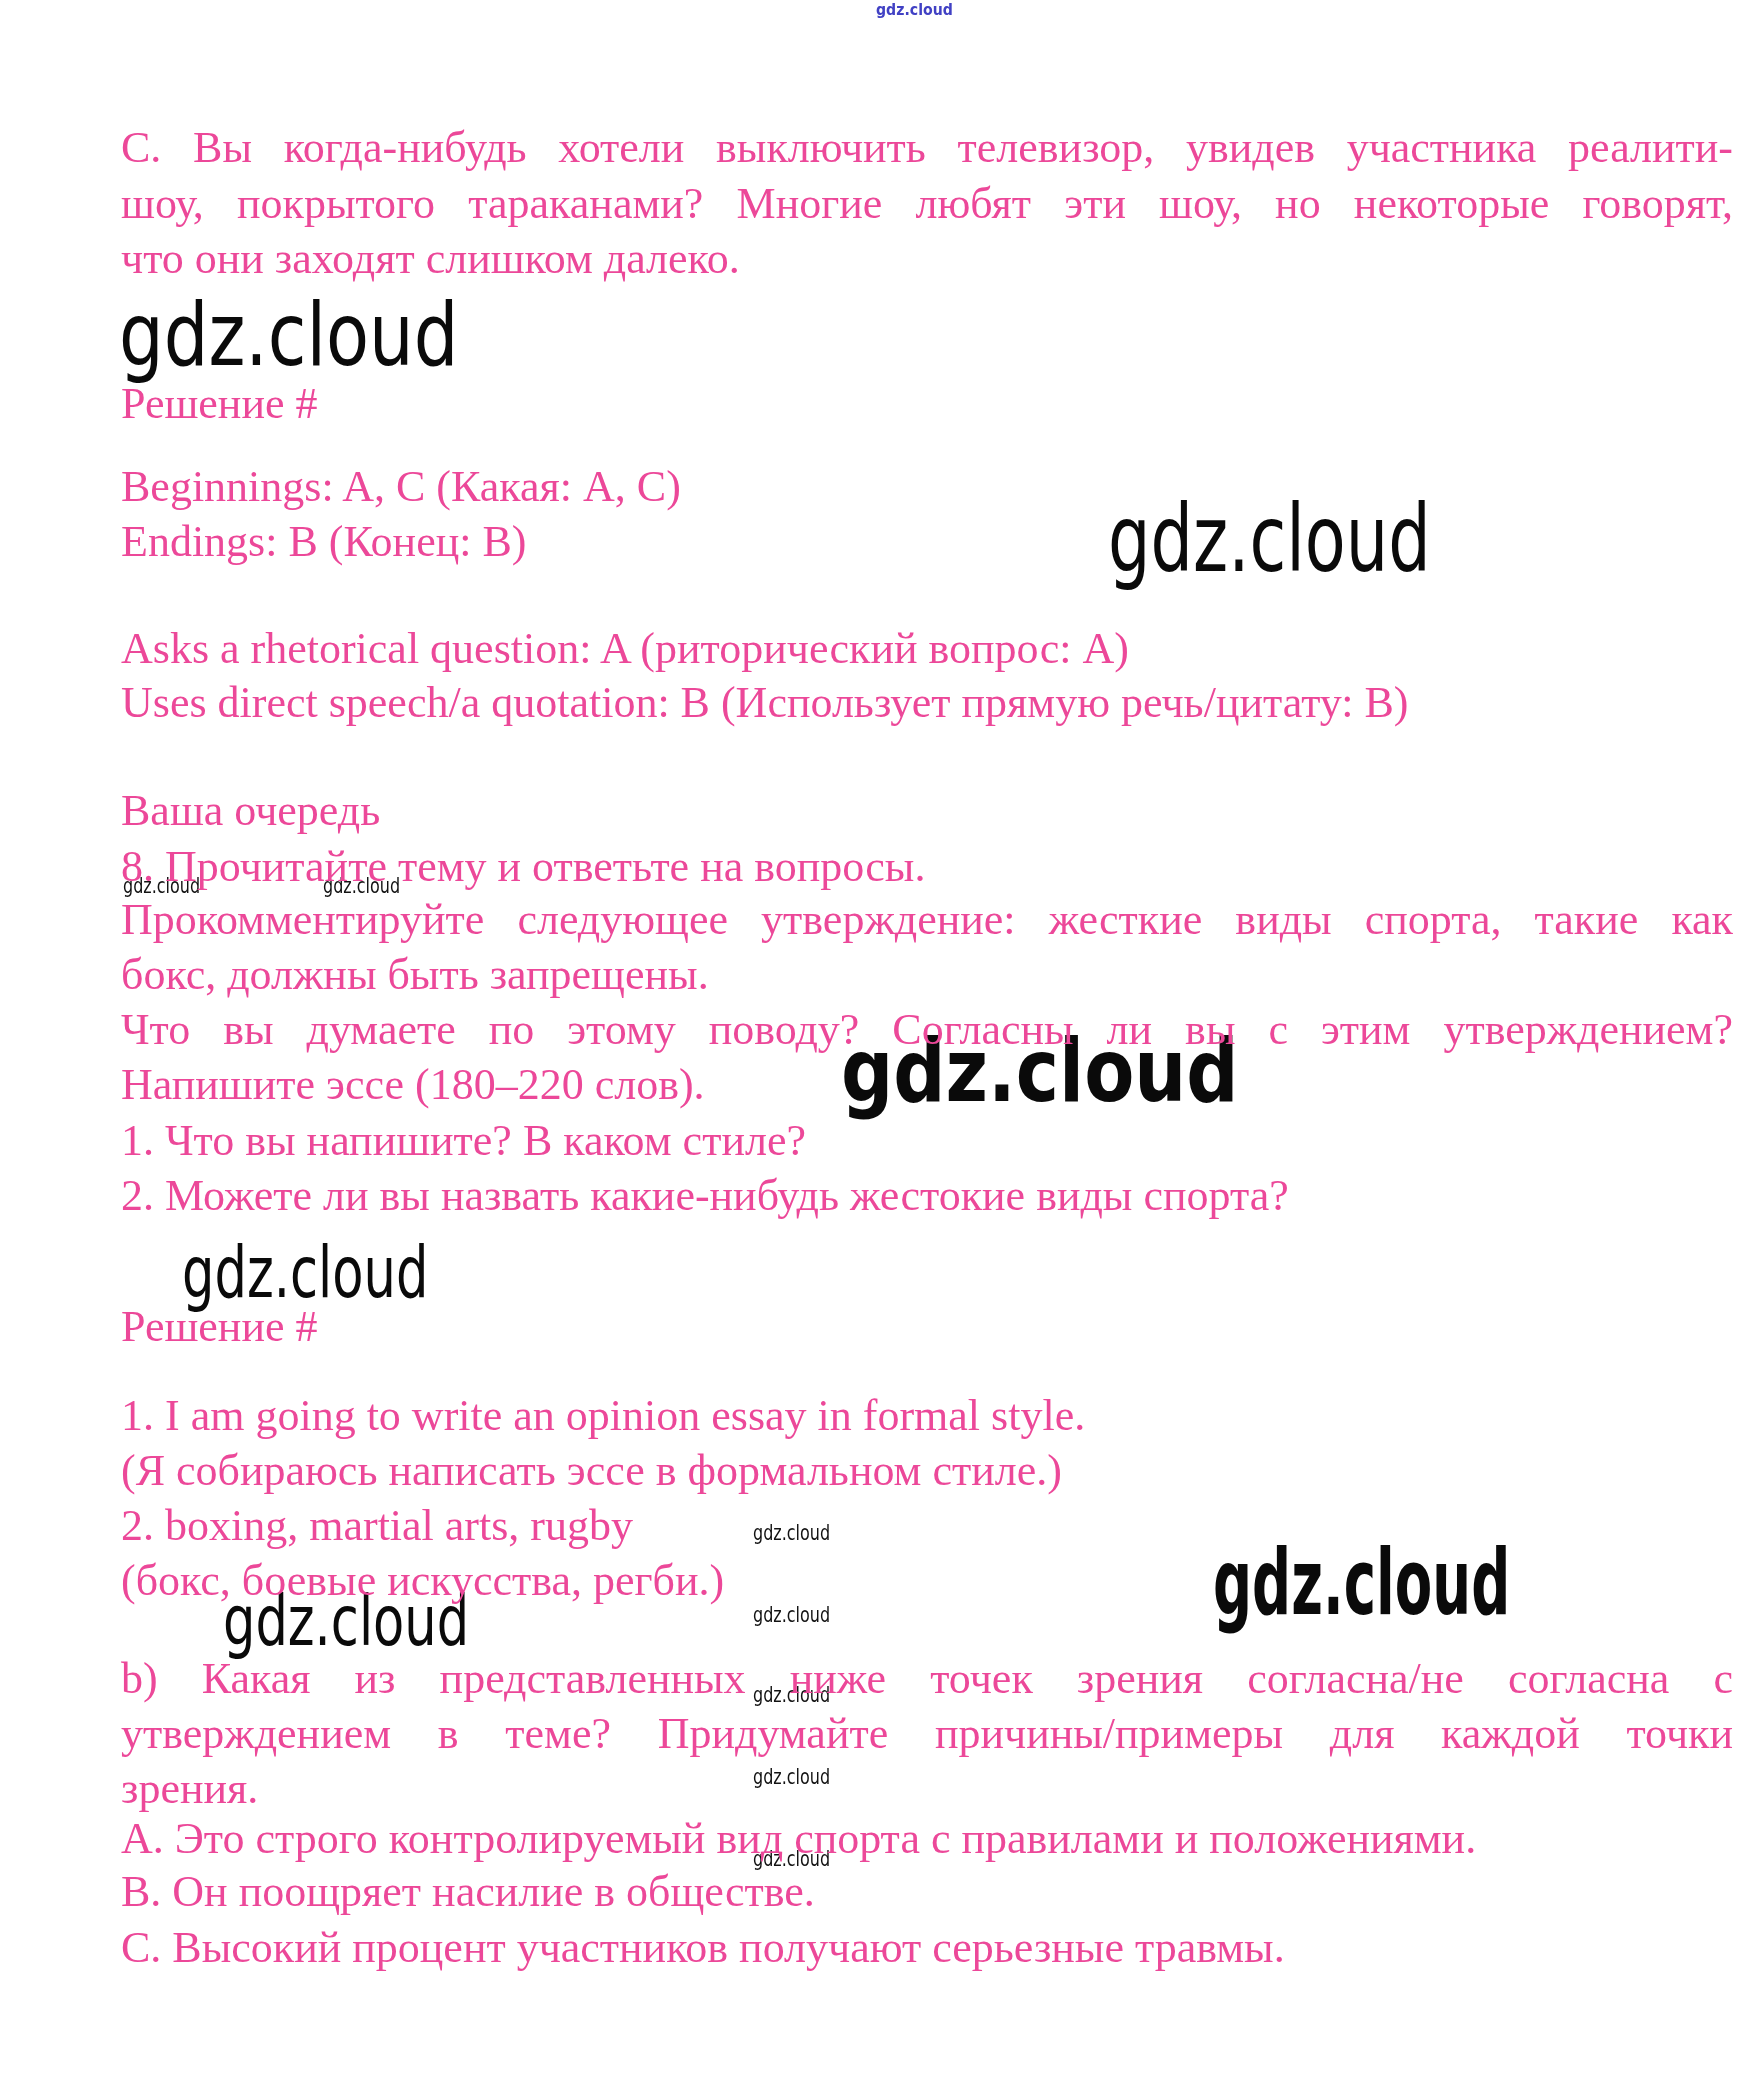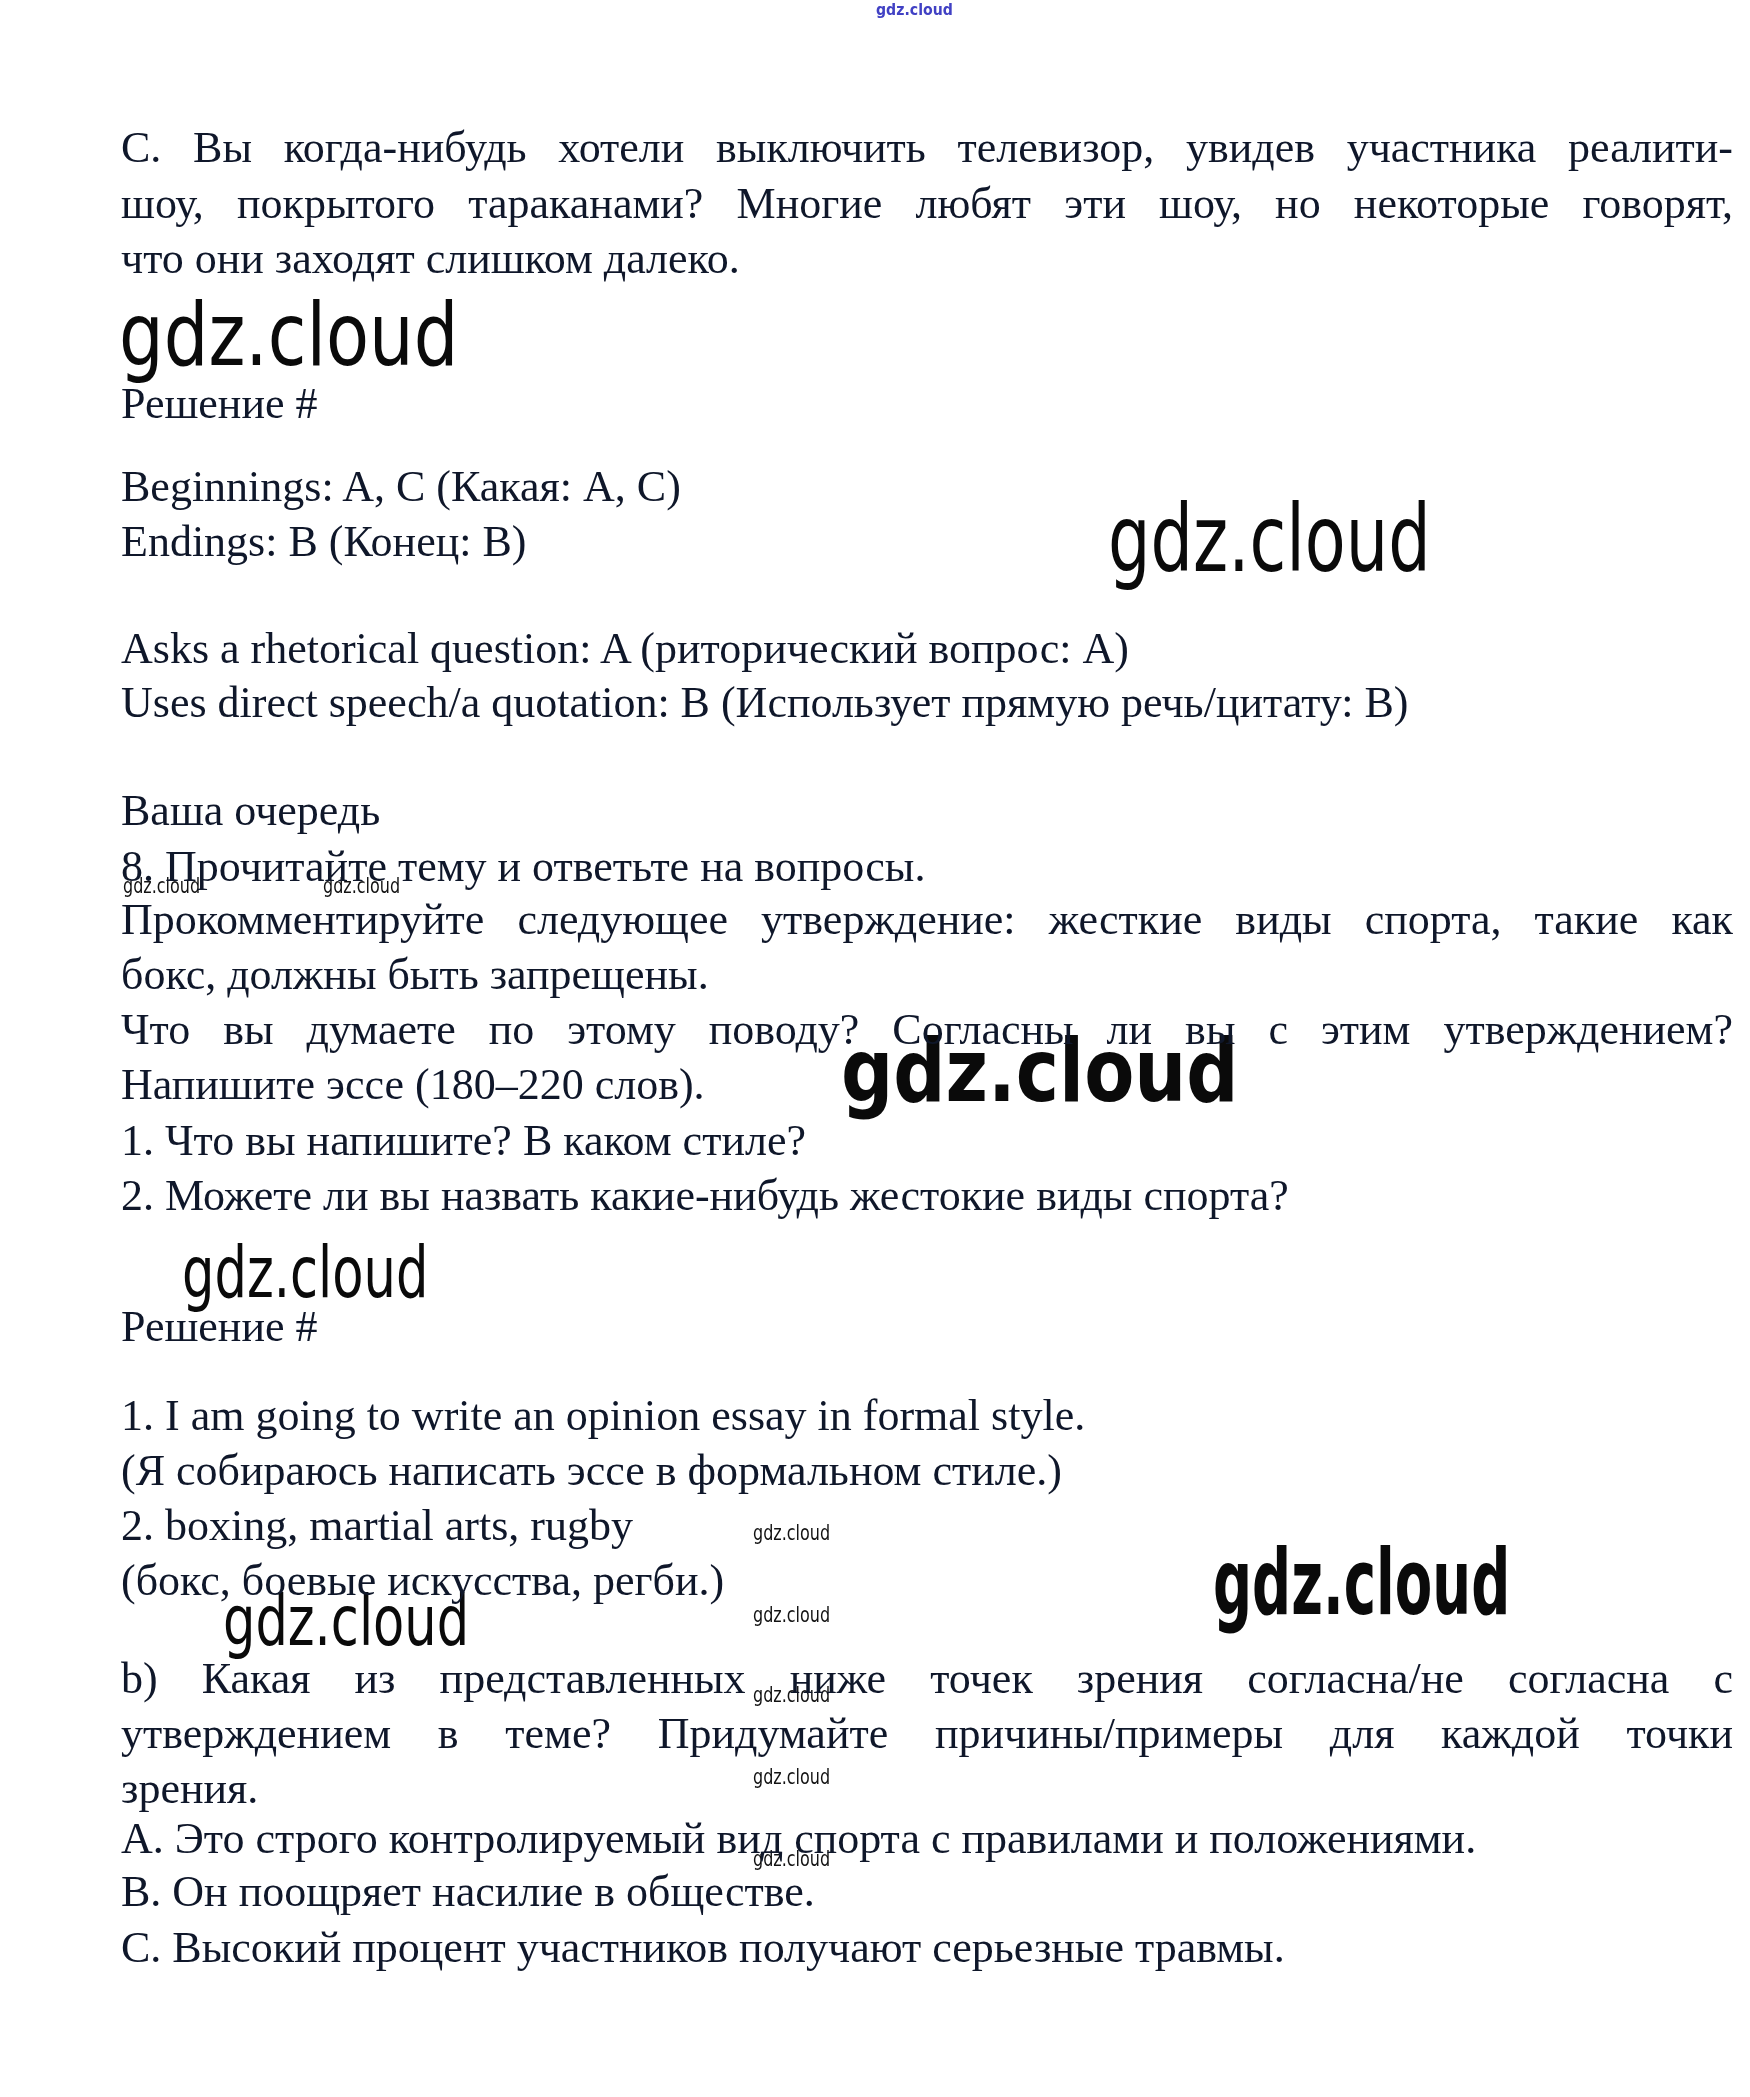--- a/index.html
+++ b/index.html
@@ -11,21 +11,21 @@
     overflow: hidden;
     font-family: "Liberation Serif", serif;
   }
   .page { position: absolute; inset: 0; margin-left: 32px; }
   .line {
     position: absolute;
     left: 89px;
     width: 1612px;
     font-size: 44px;
     line-height: 55px;
-    color: #0f172a;
+    color: #ec4899;
     white-space: normal;
     font-family: "Liberation Serif", serif;
   }
   .just {
     text-align: justify;
     text-align-last: justify;
   }
   .bold { font-weight: normal; }
   .wm {
     position: absolute;

